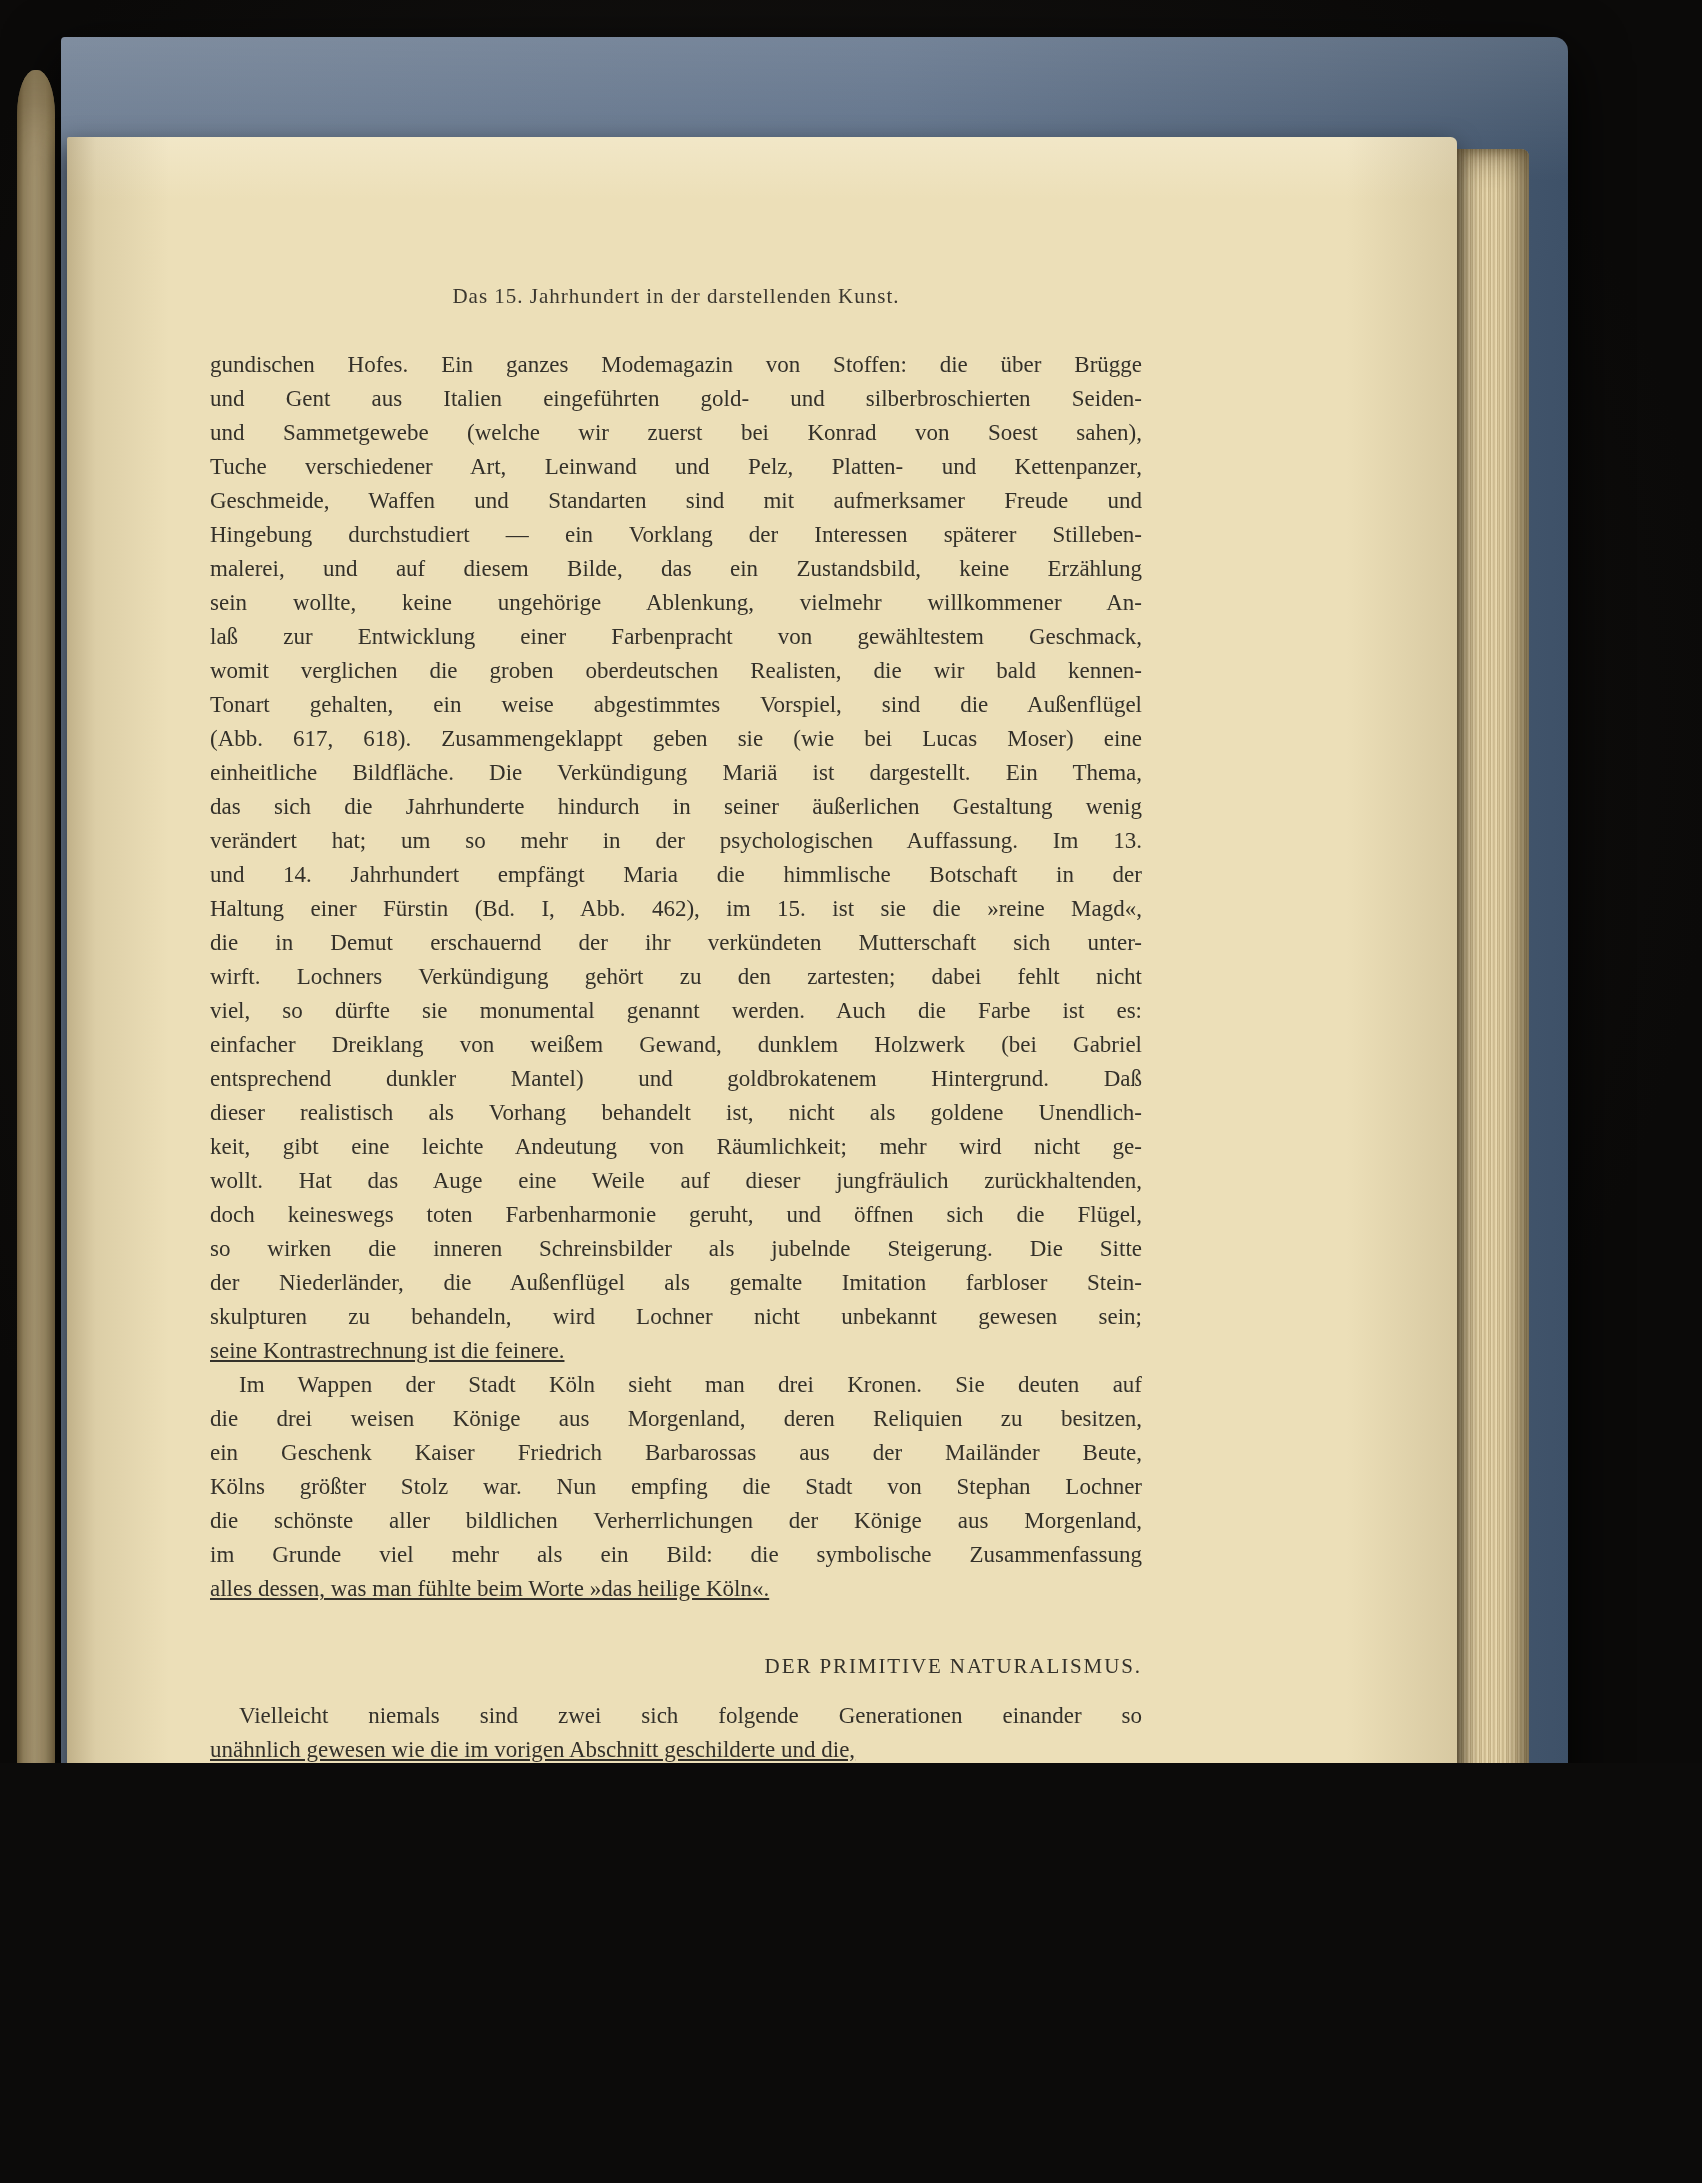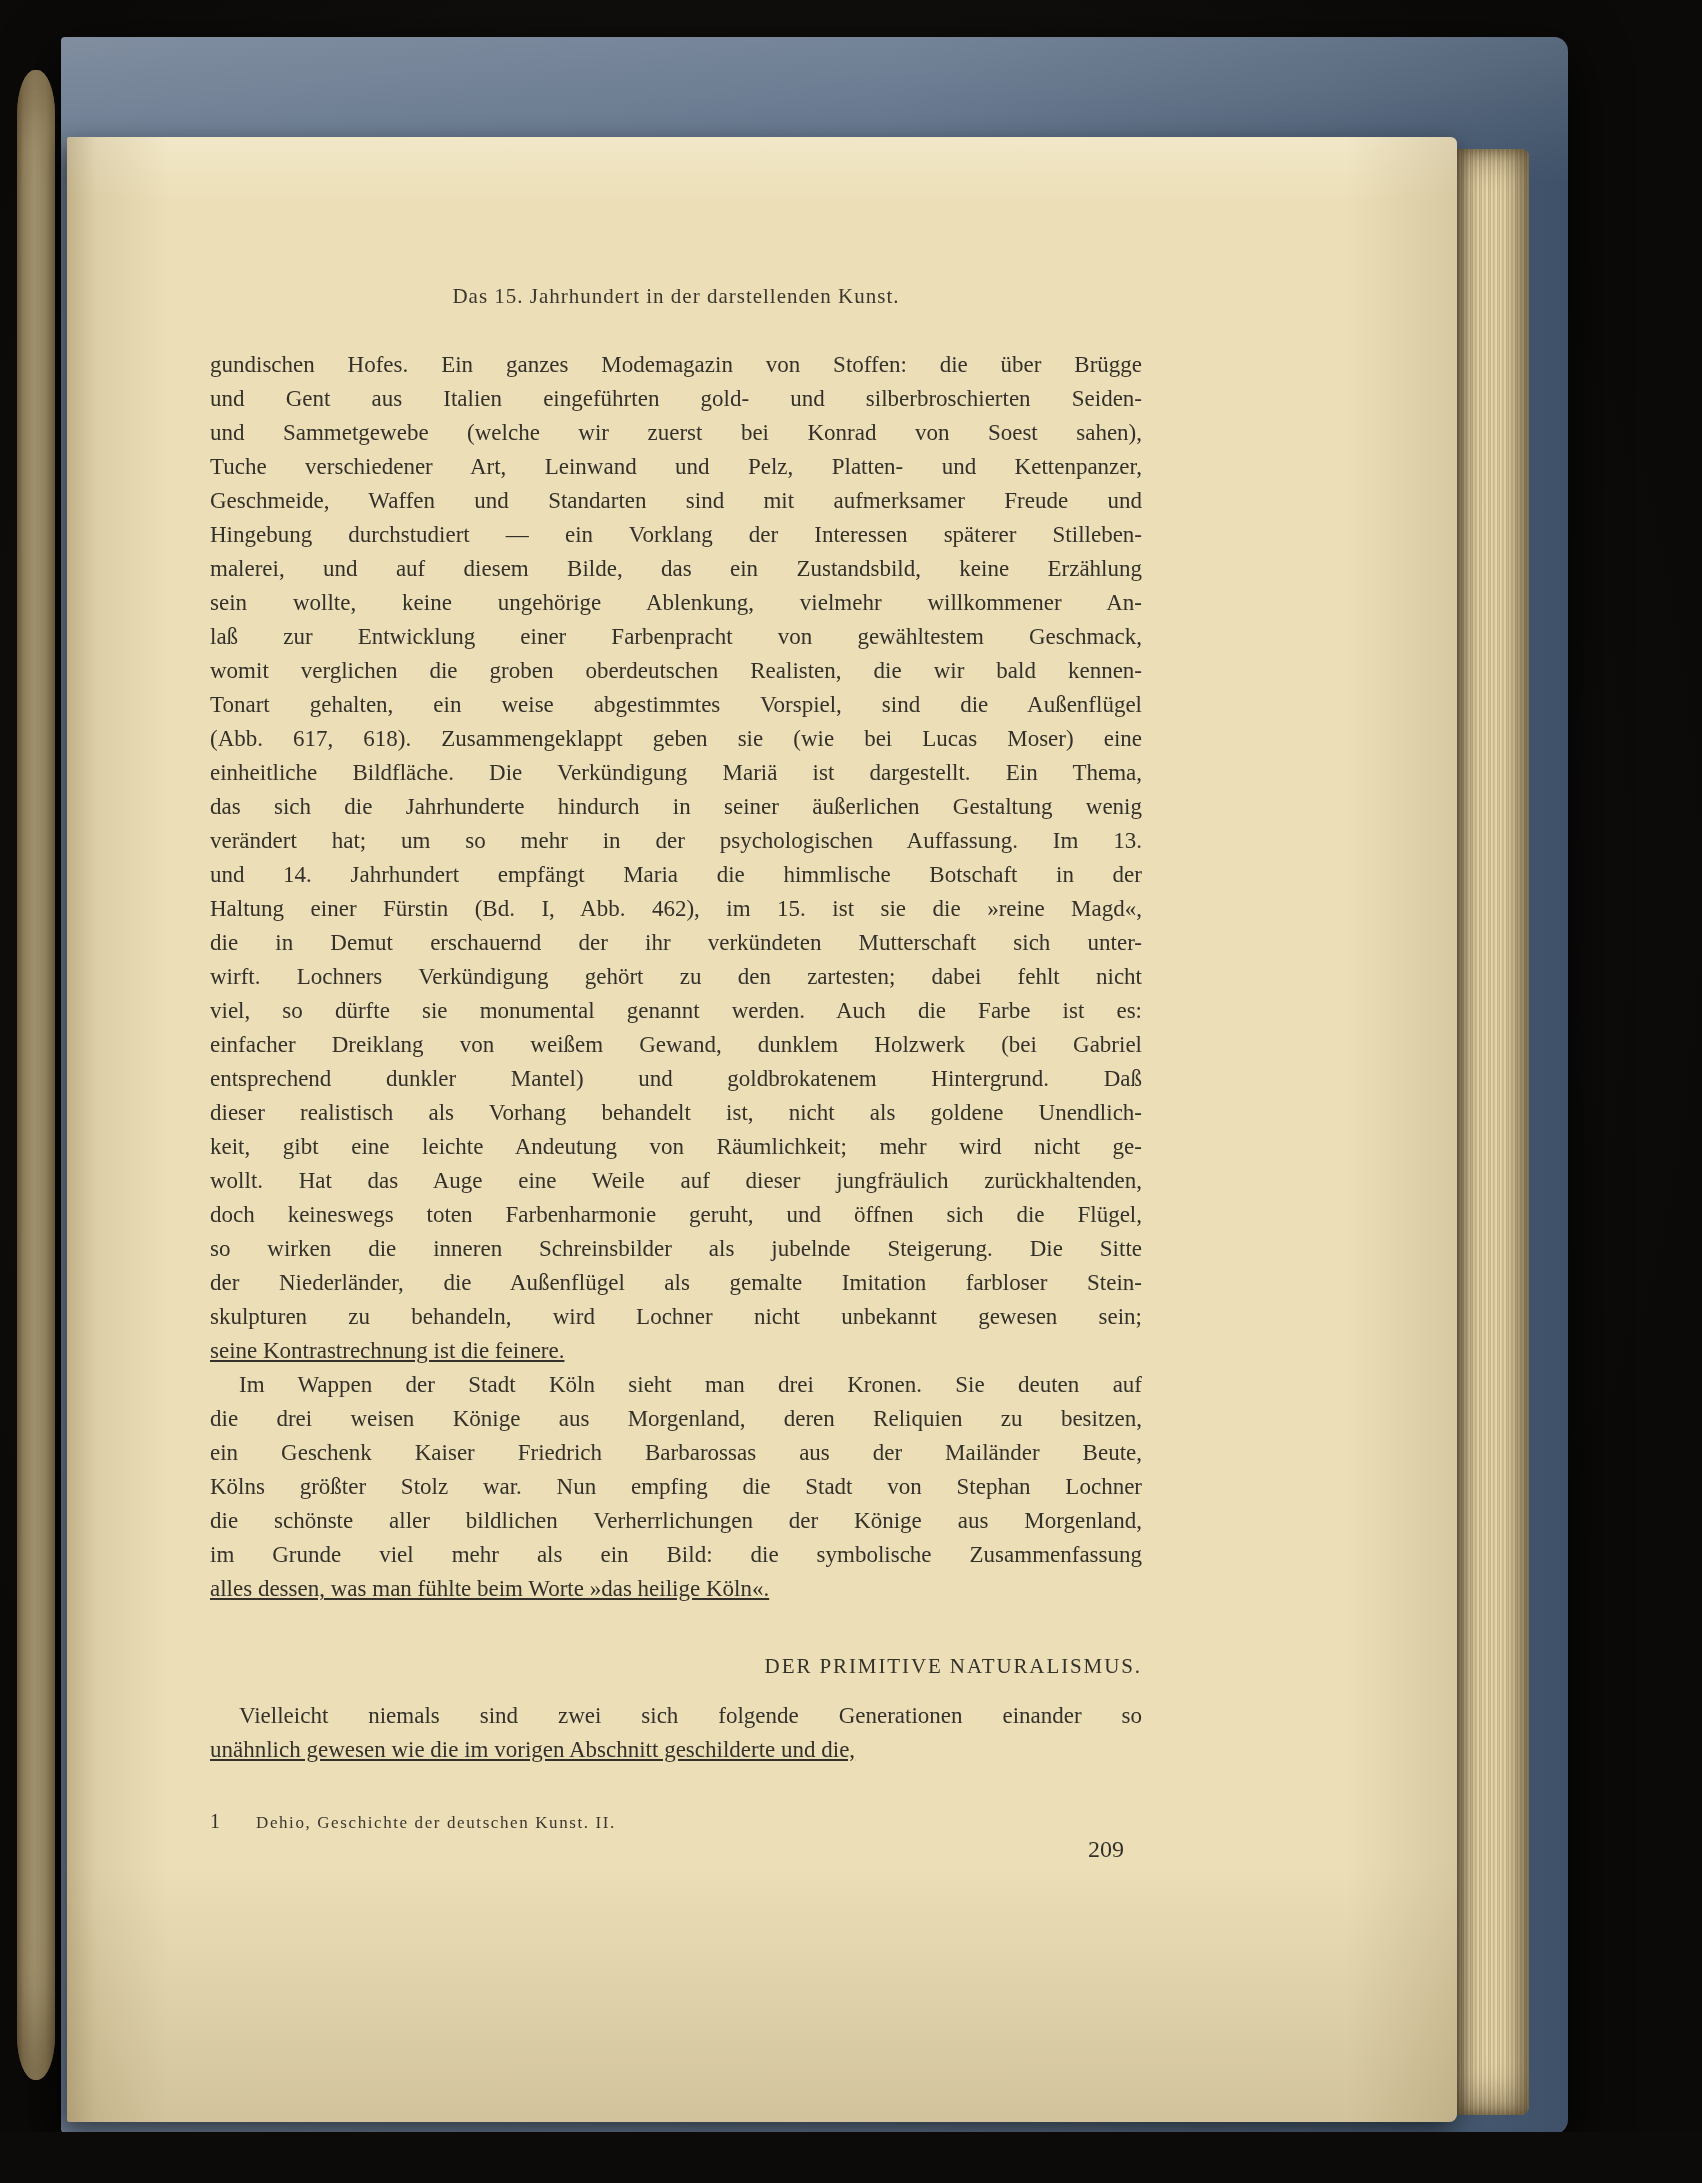--- a/index.html
+++ b/index.html
@@ -4,21 +4,21 @@
 <style>
   * { box-sizing: border-box; }
   html, body { margin: 0; padding: 0; }
   body {
     width: 1703px; height: 2183px;
     background: #0c0b0a;
     font-family: "Liberation Serif", serif;
     overflow: hidden;
   }
   .scene {
-    position: relative; width: 1703px; height: 2132px; overflow: hidden;
+    position: relative; width: 1703px; height: 1763px; overflow: hidden;
     background: radial-gradient(ellipse at 45% 42%, #1a1816 0%, #0b0a09 72%);
   }
   
   .cover {
     position: absolute; left: 61px; top: 37px; width: 1507px; height: 2097px;
     border-radius: 3.8px 14px 14px 5.1px;
     background:
       linear-gradient(180deg, rgba(255,255,255,.14) 0px, rgba(255,255,255,0) 146px),
       linear-gradient(90deg, #6b7b90 0%, #5e7088 55%, #4d5f76 84%, #3e5168 100%);
     box-shadow: 0 19px 57px rgba(0,0,0,.9);

